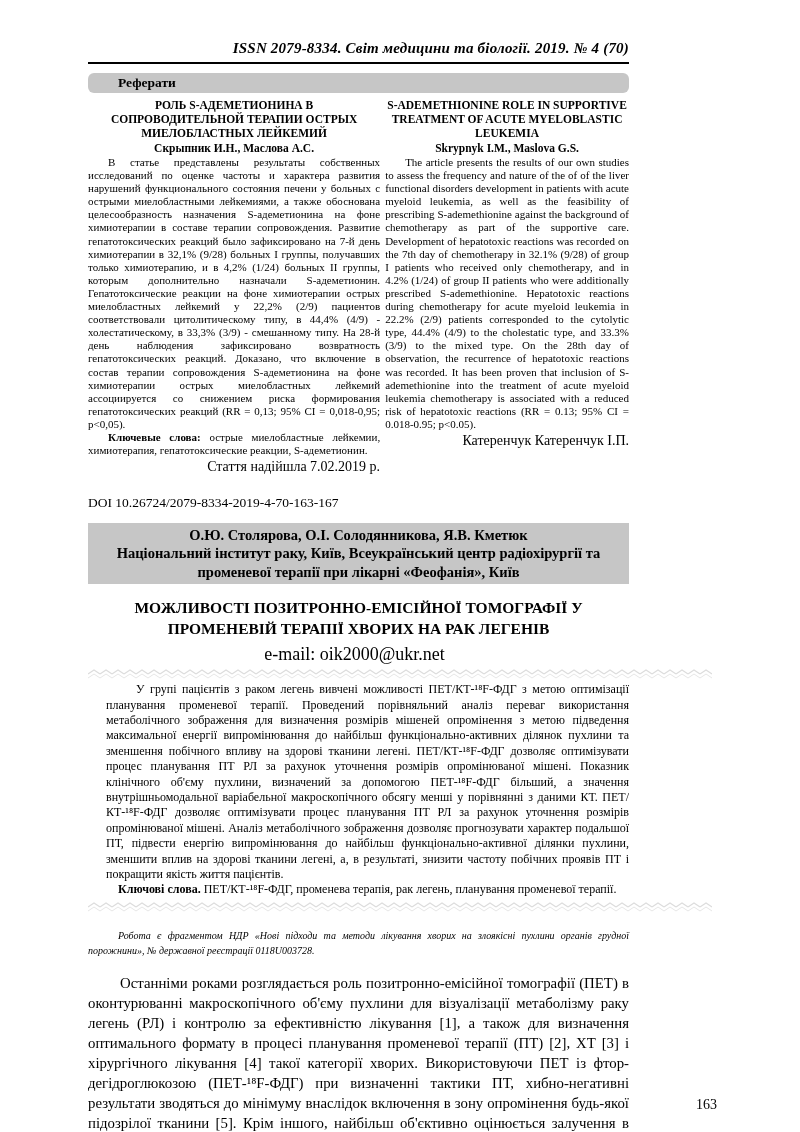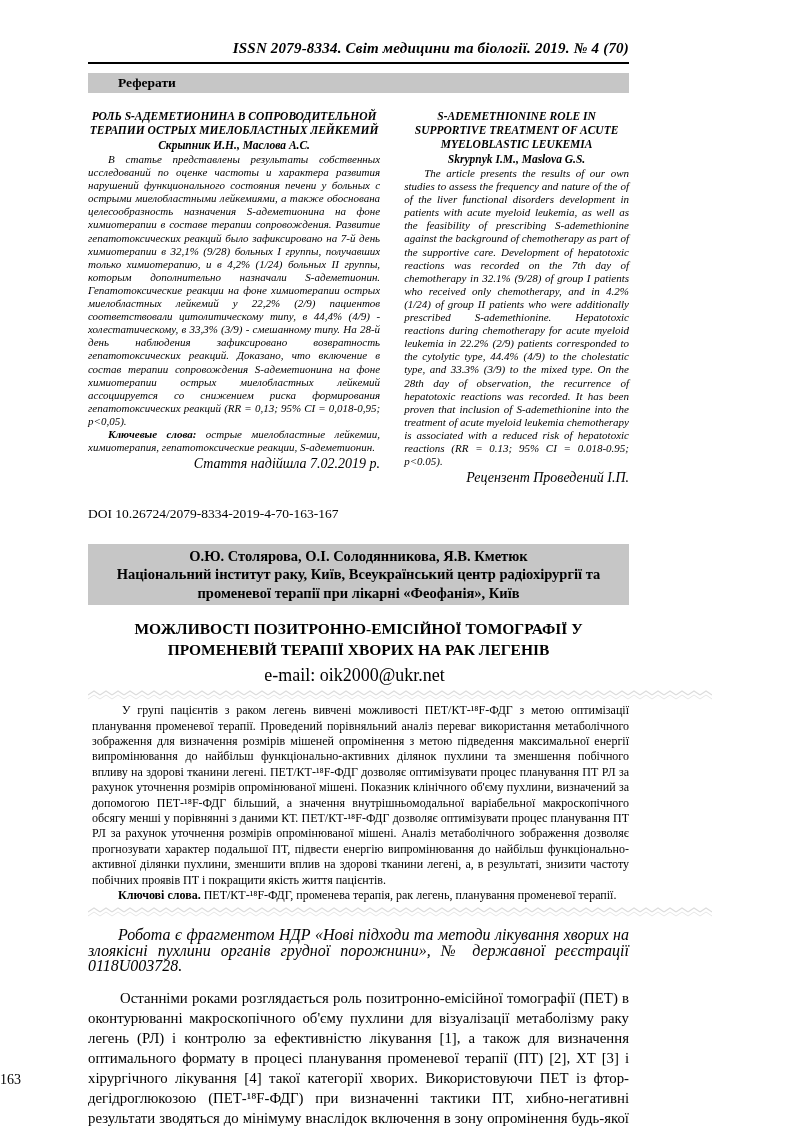--- a/index.html
+++ b/index.html
@@ -22,22 +22,23 @@
     padding-bottom: 3px;
   }
   .head-rule { border-top: 2.5px solid #000; margin-top: 2px; }
   .section-bar {
     margin-top: 9px;
     background: #c6c6c6;
     font-weight: bold;
     font-size: 13.5px;
     padding: 2px 0 2px 30px;
     line-height: 16px;
+    border-radius: 6px;
   }
-  .two-col { display: flex; gap: 24px; margin-top: 14px; font-style: italic; }
+  .two-col { display: flex; gap: 5px; margin-top: 3px; }
   .col-left  { flex: 0 0 54%; }
   .col-right { flex: 1 1 auto; }
   .abs-title {
     font-weight: bold; text-align: center;
     font-size: 11.5px; line-height: 14px;
     margin-top: 2px;
   }
   .abs-authors {
     font-weight: bold; text-align: center;
     font-size: 11.5px; line-height: 14px;
@@ -55,71 +56,71 @@
   }
   .abs-keywords .kw-label { font-weight: bold; }
   .abs-footline {
     font-size: 14px; text-align: right; margin-top: 2px;
   }
   .doi-block {
     margin-top: 20px;
     font-weight: normal; font-size: 13.5px; line-height: 16.5px;
   }
   .authors-box {
-    margin-top: 21px;
+    margin-top: 11px;
     background: #c6c6c6;
     text-align: center;
     font-weight: bold;
     font-size: 14.5px; line-height: 18.5px;
     padding: 3px 6px;
   }
   .article-title {
     margin: 13px 0 0 0;
     text-align: center;
     font-weight: bold;
     font-size: 15.5px; line-height: 21px;
   }
   .email-line {
     text-align: center;
     font-size: 18px;
     margin-top: 5px;
     padding-right: 8px;
   }
   .zigzag { display: block; margin: 3px 0; }
   .ua-abstract {
-    margin: 2px 0 0 4px;
+    margin: 2px 0 0 18px;
     font-size: 12px; line-height: 15.4px;
     text-align: justify; text-indent: 30px;
   }
   .ua-keywords {
     margin: 0;
     font-size: 12px; line-height: 15.4px;
     text-align: justify; text-indent: 30px;
   }
   .ua-keywords .kw-label { font-weight: bold; }
   .ndr-note {
-    margin: 10px 0 0 0;
+    margin: 16px 0 0 0;
     font-style: italic;
-    font-size: 16px; line-height: 15.4px;
+    font-size: 10px; line-height: 15.4px;
     text-align: justify; text-indent: 30px;
   }
   .intro-text {
     margin: 14px 0 0 0;
     font-size: 14.8px; line-height: 20px;
     text-align: justify; text-indent: 32px;
   }
   .copyright-line {
     margin-top: 26px;
     font-size: 12px;
     padding-left: 22px;
   }
   .page-number {
     position: absolute;
-    bottom: 44px; left: 0; right: 0;
-    text-align: left;
+    bottom: 19px; left: 0; right: 0;
+    text-align: right;
     font-size: 14px;
     margin-top: 40px;
   }
 </style>
 </head>
 <body>
 
 <div class="page">
 
   <div class="running-head">ISSN 2079-8334. Світ медицини та біології. 2019. № 4 (70)</div>
@@ -132,21 +133,21 @@
       <div class="abs-title">РОЛЬ S-АДЕМЕТИОНИНА В СОПРОВОДИТЕЛЬНОЙ ТЕРАПИИ ОСТРЫХ МИЕЛОБЛАСТНЫХ ЛЕЙКЕМИЙ</div>
       <div class="abs-authors">Скрыпник И.Н., Маслова А.С.</div>
       <p class="abs-body">В статье представлены результаты собственных исследований по оценке частоты и характера развития нарушений функционального состояния печени у больных с острыми миелобластными лейкемиями, а также обоснована целесообразность назначения S-адеметионина на фоне химиотерапии в составе терапии сопровождения. Развитие гепатотоксических реакций было зафиксировано на 7-й день химиотерапии в 32,1% (9/28) больных I группы, получавших только химиотерапию, и в 4,2% (1/24) больных II группы, которым дополнительно назначали S-адеметионин. Гепатотоксические реакции на фоне химиотерапии острых миелобластных лейкемий у 22,2% (2/9) пациентов соответствовали цитолитическому типу, в 44,4% (4/9) - холестатическому, в 33,3% (3/9) - смешанному типу. На 28-й день наблюдения зафиксировано возвратность гепатотоксических реакций. Доказано, что включение в состав терапии сопровождения S-адеметионина на фоне химиотерапии острых миелобластных лейкемий ассоциируется со снижением риска формирования гепатотоксических реакций (RR = 0,13; 95% CI = 0,018-0,95; p&lt;0,05).</p>
       <p class="abs-keywords"><span class="kw-label">Ключевые слова:</span> <span>острые миелобластные лейкемии, химиотерапия, гепатотоксические реакции, S-адеметионин.</span></p>
       <div class="abs-footline">Стаття надійшла 7.02.2019 р.</div>
     </div>
     <div class="col-right">
       <div class="abs-title">S-ADEMETHIONINE ROLE IN SUPPORTIVE TREATMENT OF ACUTE MYELOBLASTIC LEUKEMIA</div>
       <div class="abs-authors">Skrypnyk I.M., Maslova G.S.</div>
       <p class="abs-body">The article presents the results of our own studies to assess the frequency and nature of the of of the liver functional disorders development in patients with acute myeloid leukemia, as well as the feasibility of prescribing S-ademethionine against the background of chemotherapy as part of the supportive care. Development of hepatotoxic reactions was recorded on the 7th day of chemotherapy in 32.1% (9/28) of group I patients who received only chemotherapy, and in 4.2% (1/24) of group II patients who were additionally prescribed S-ademethionine. Hepatotoxic reactions during chemotherapy for acute myeloid leukemia in 22.2% (2/9) patients corresponded to the cytolytic type, 44.4% (4/9) to the cholestatic type, and 33.3% (3/9) to the mixed type. On the 28th day of observation, the recurrence of hepatotoxic reactions was recorded. It has been proven that inclusion of S-ademethionine into the treatment of acute myeloid leukemia chemotherapy is associated with a reduced risk of hepatotoxic reactions (RR = 0.13; 95% CI = 0.018-0.95; p&lt;0.05).</p>
-      <div class="abs-footline">Рецензент Проведений І.П.</div>
+      <div class="abs-footline">Катеренчук Катеренчук І.П.</div>
     </div>
   </div>
 
   <div class="doi-block">
     <div>DOI 10.26724/2079-8334-2019-4-70-163-167</div>
   </div>
 
   <div class="authors-box">
     <div>О.Ю. Столярова, О.І. Солодянникова, Я.В. Кметюк</div>
     <div>Національний інститут раку, Київ, Всеукраїнський центр радіохірургії та променевої терапії при лікарні «Феофанія», Київ</div>

